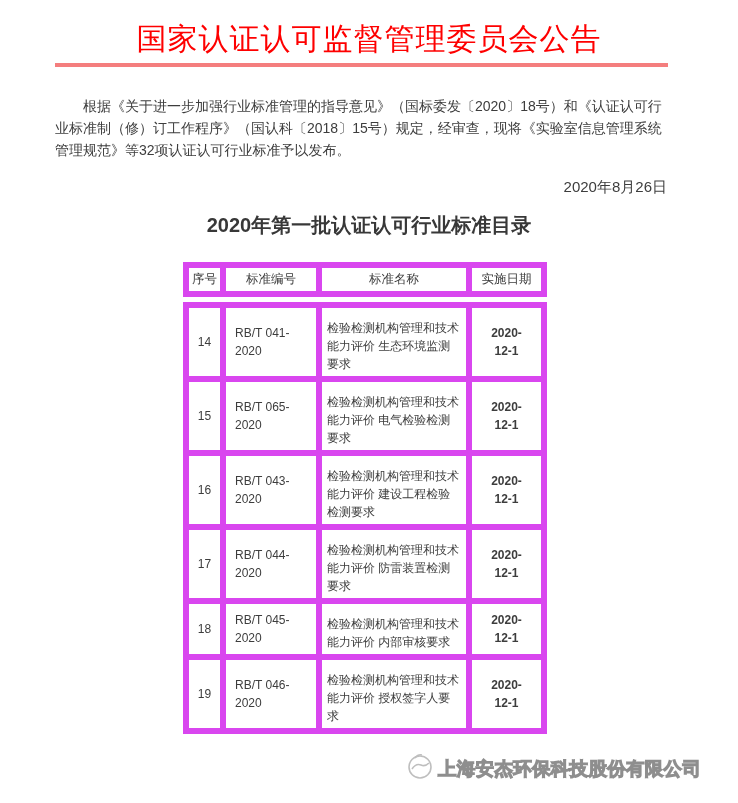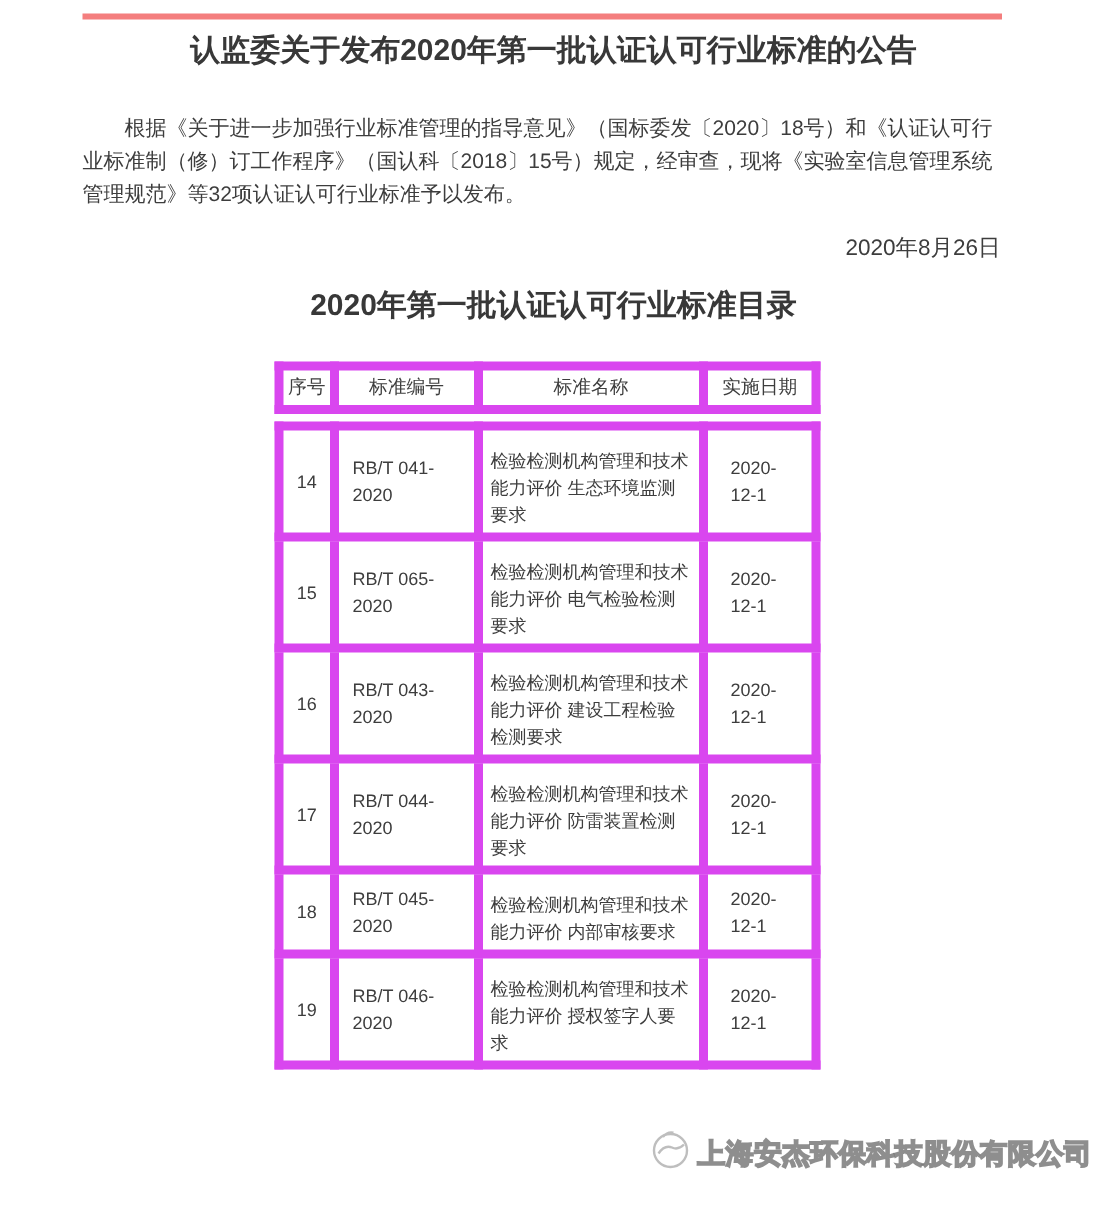--- a/index.html
+++ b/index.html
@@ -84,24 +84,24 @@
     font-size: 12.5px;
     height: 21px;
     text-align: center;
     padding: 1px 0;
   }
   .body-tbl { margin-top: 5px; font-size: 12px; }
   .body-tbl td { line-height: 18px; vertical-align: middle; }
   td.c-no   { text-align: center; padding: 3px 0; }
   td.c-code { padding: 3px 9px; margin-top: 20px; }
   td.c-name { padding: 11px 4px 3px 5px; }
-  td.c-date { padding: 3px 15px; }
+  td.c-date { text-align: center; padding: 3px 15px; font-weight: bold; }
   .watermark {
     position: absolute;
-    left: 432px;
+    left: 405px;
     top: 746px;
     height: 44px;
     display: flex;
     align-items: center;
     z-index: 5;
   }
   .wm-logo { opacity: 0.55; margin-right: 3px; }
   .wm-text {
     font-size: 18.5px;
     font-weight: bold;
@@ -109,26 +109,26 @@
     white-space: nowrap;
     color: rgba(240, 240, 240, 0.35);
     -webkit-text-stroke: 1.1px rgba(122, 122, 122, 0.85);
   }
 </style>
 </head>
 <body>
 
 <div class="page">
 
+  <div class="doc-title">国家认证认可监督管理委员会公告</div>
 
 
   <div class="divider"></div>
 
 
-  <div class="heading">认监委关于发布2020年第一批认证认可行业标准的公告</div>
 
   <p class="para">根据《关于进一步加强行业标准管理的指导意见》（国标委发〔2020〕18号）和《认证认可行业标准制（修）订工作程序》（国认科〔2018〕15号）规定，经审查，现将《实验室信息管理系统管理规范》等32项认证认可行业标准予以发布。</p>
 
   <div class="sign">
     <div>2020年8月26日</div>
   </div>
 
   <div class="cat-title">2020年第一批认证认可行业标准目录</div>
 
   <table class="tbl head-tbl">

